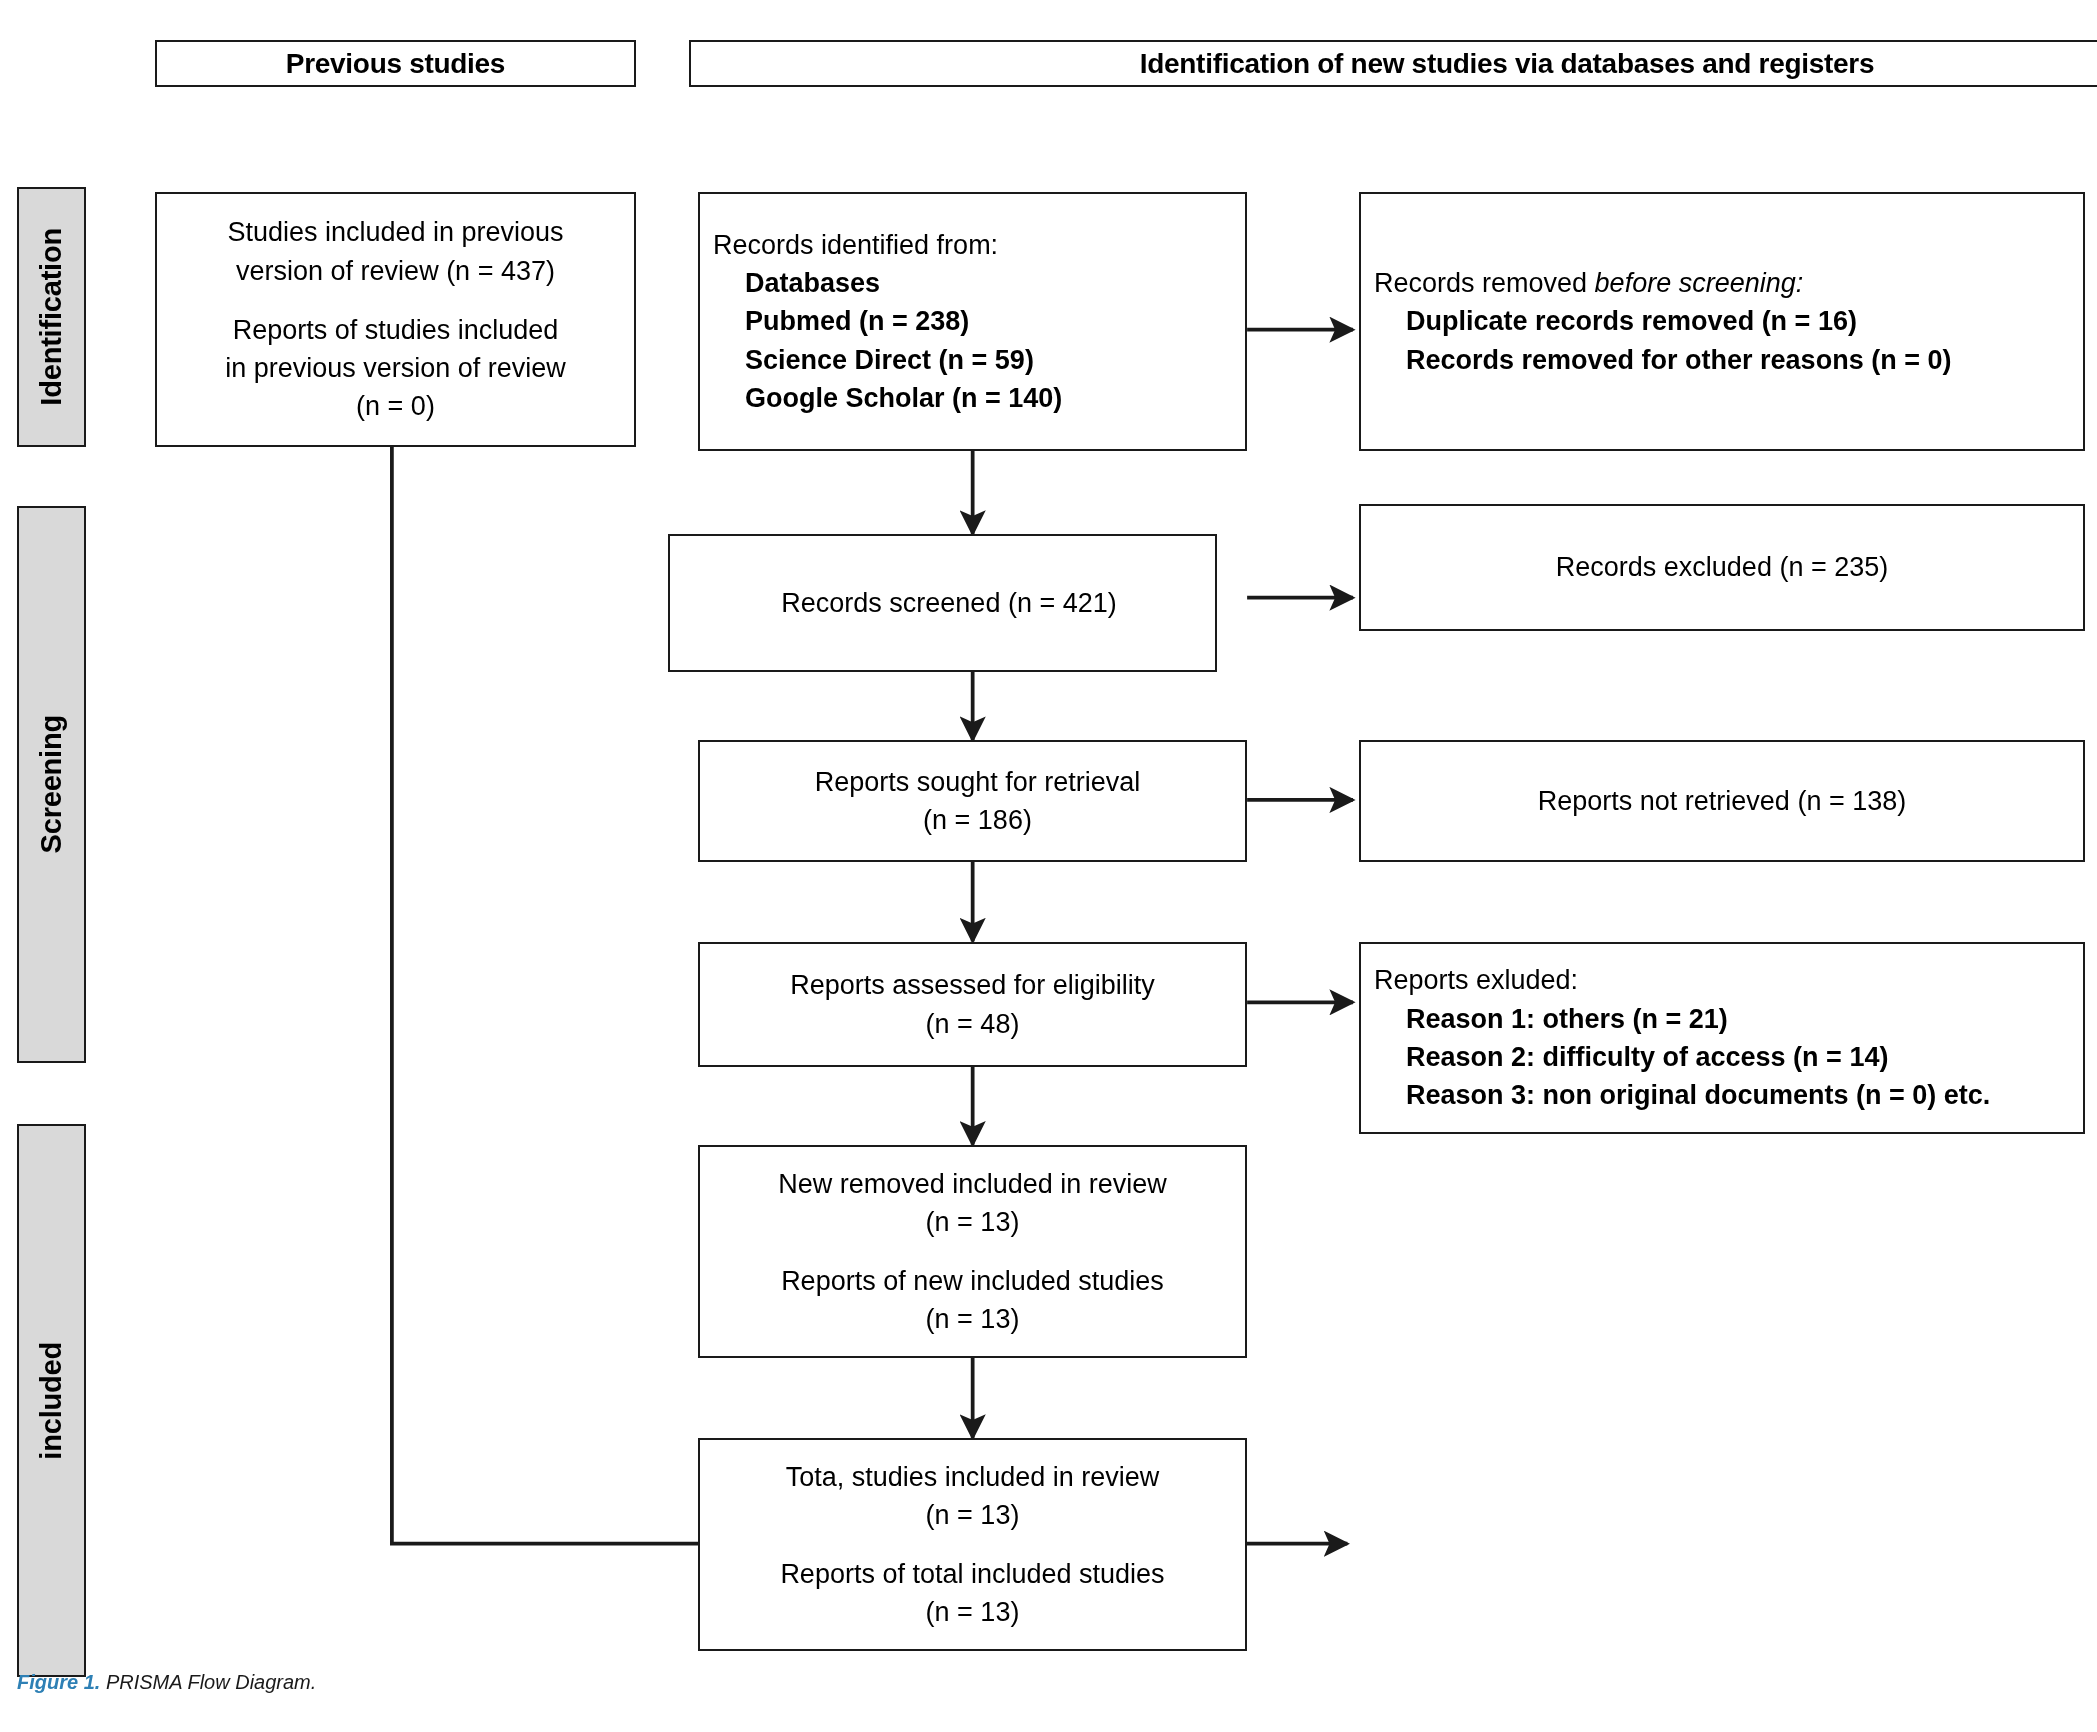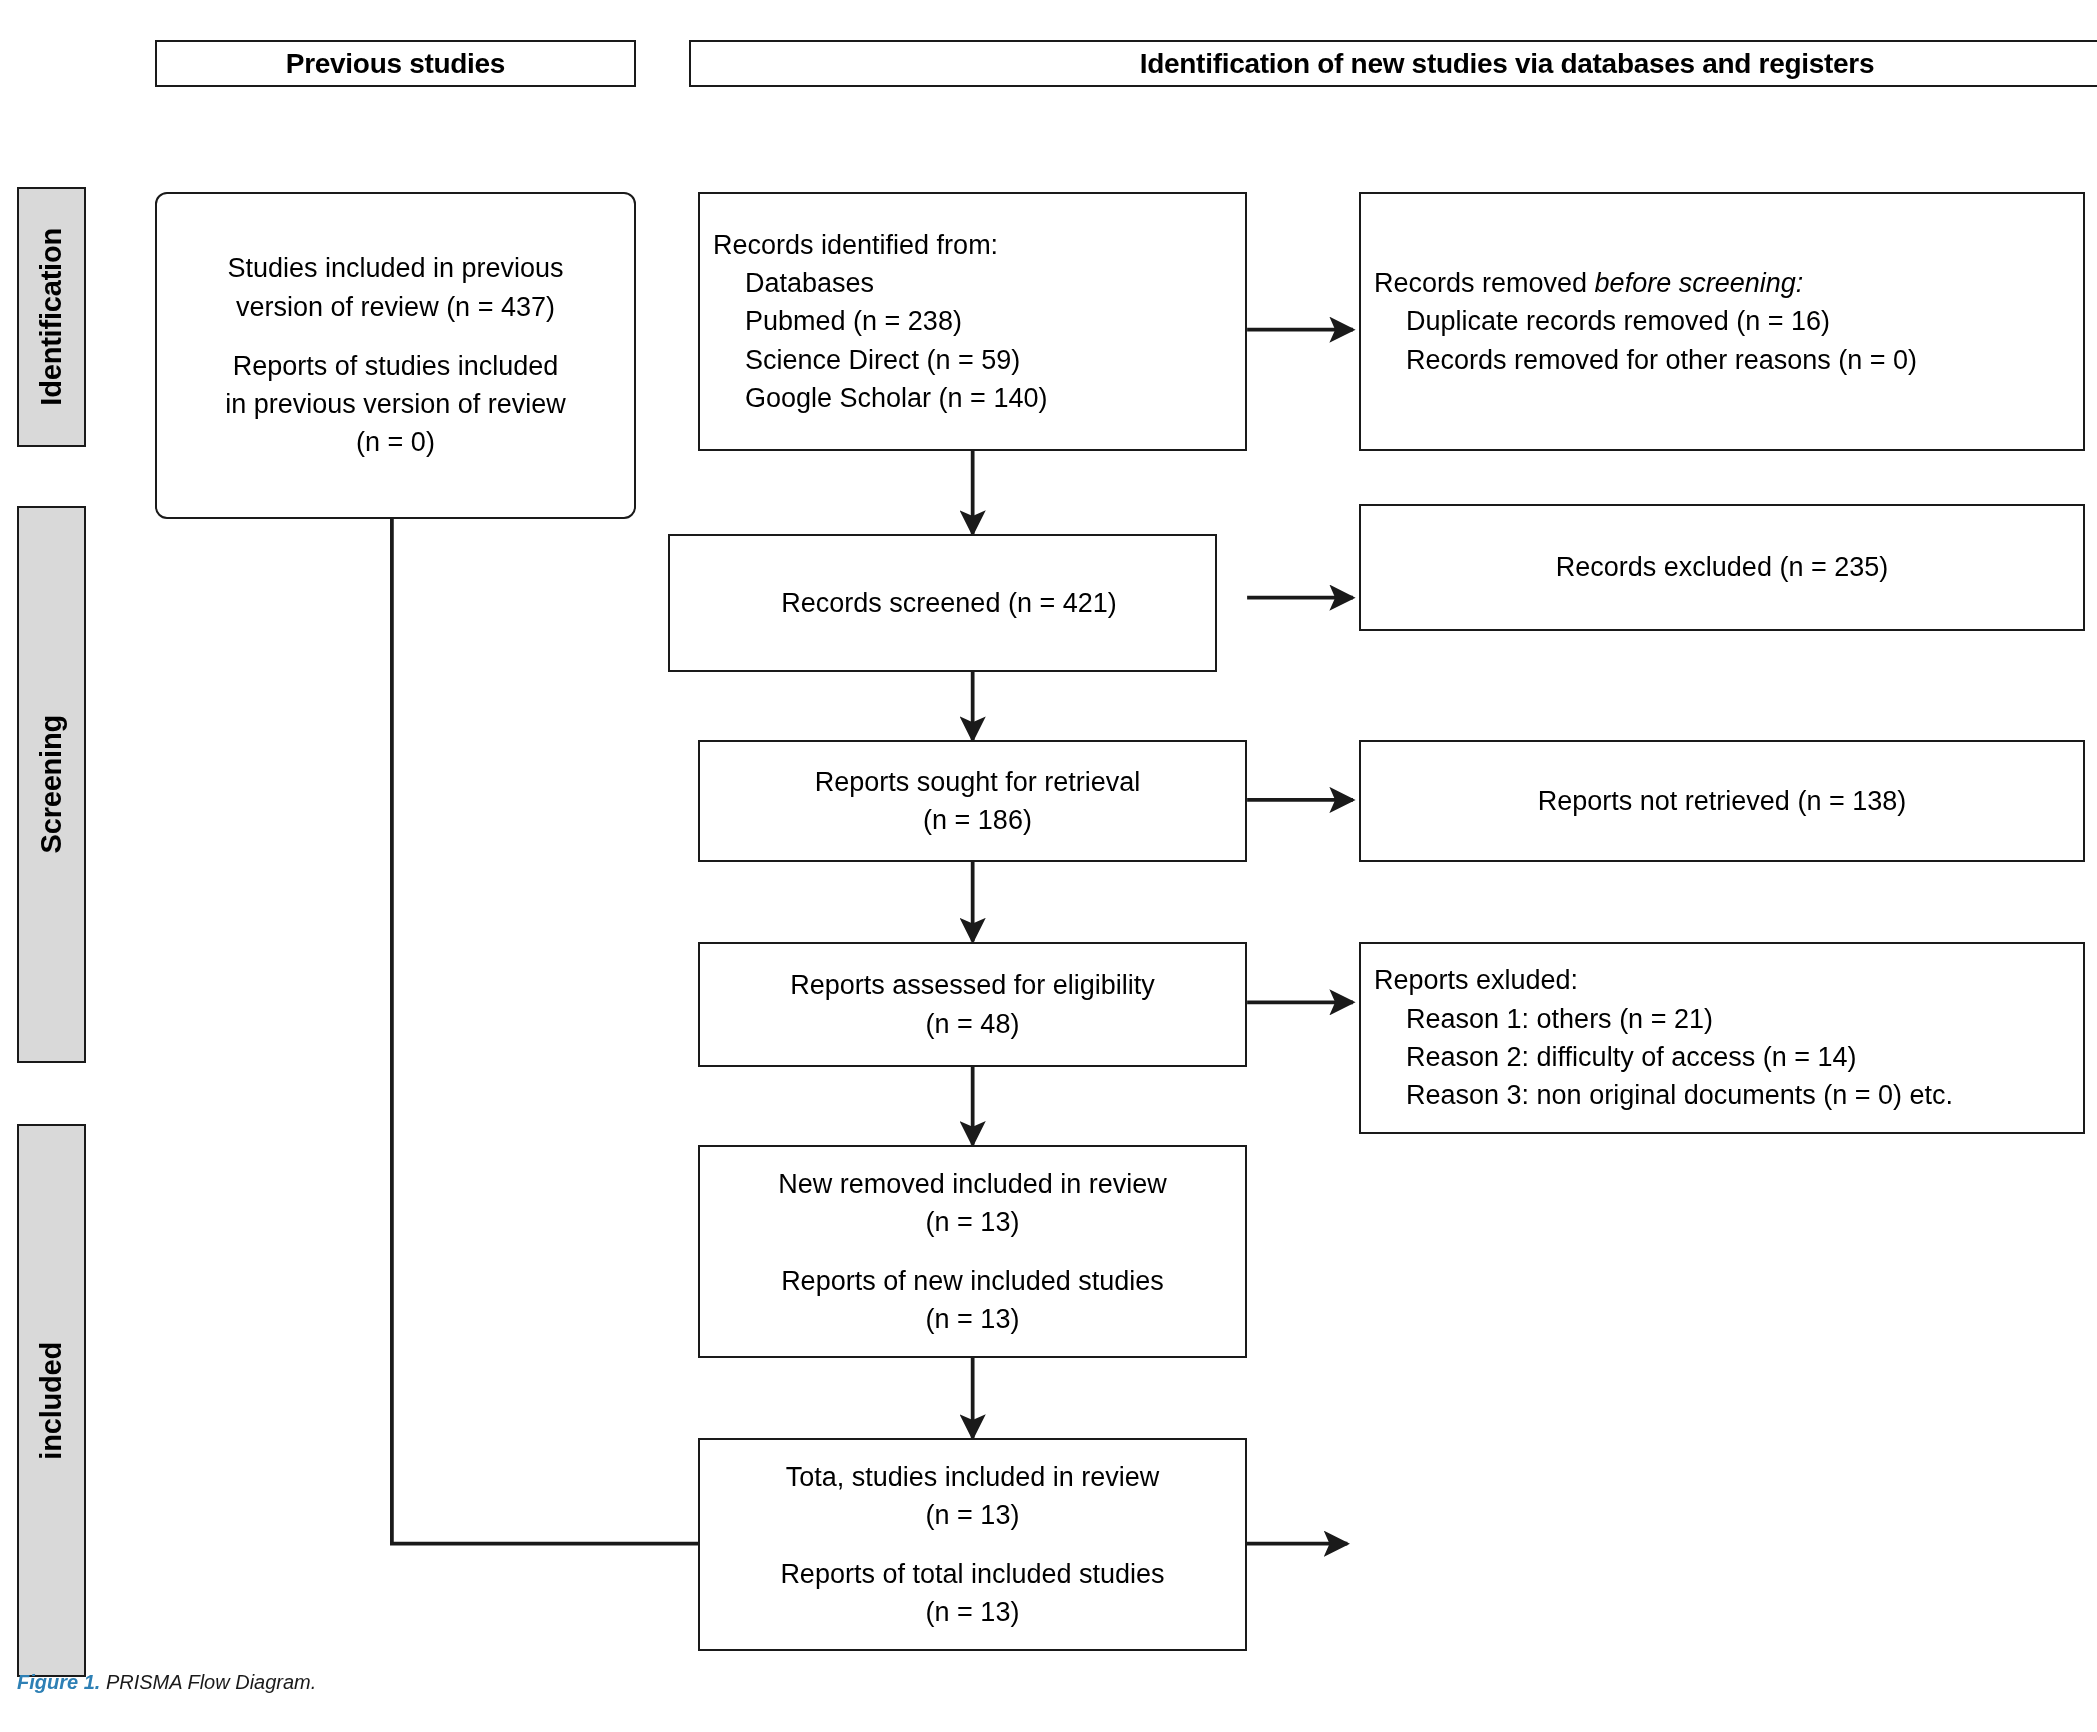--- a/index.html
+++ b/index.html
@@ -47,20 +47,21 @@
     text-align: left;
   }
   .para {
     margin: 0;
   }
   .para + .para {
     margin-top: 20.6px;
   }
   .indent {
     padding-left: 32px;
+    font-weight: bold;
   }
   .ital {
     font-style: italic;
   }
   .stage {
     position: absolute;
     box-sizing: border-box;
     border: 2.8px solid #1a1a1a;
     background: #d9d9d9;
     display: flex;
@@ -141,21 +142,21 @@
     <span>included</span>
   </div>
 
   <div class="box" style="left: 155px; top: 40px; width: 481px; height: 47px; border-color: rgb(26, 26, 26);">
     <div class="box-inner hdr">Previous studies</div>
   </div>
   <div class="box" style="left: 689px; top: 40px; width: 1636px; height: 47px; border-color: rgb(26, 26, 26);">
     <div class="box-inner hdr">Identification of new studies via databases and registers</div>
   </div>
 
-  <div class="box" style="left: 155px; top: 192px; width: 481px; height: 327px; border-color: rgb(26, 26, 26); border-radius: 12px;">
+  <div class="box" style="left: 155px; top: 192px; width: 481px; height: 255px; border-color: rgb(26, 26, 26);">
     <div class="box-inner body-text">
       <p class="para">
         <span>Studies included in previous</span><br>
         <span>version of review (n = 437)</span>
       </p>
       <p class="para">
         <span>Reports of studies included</span><br>
         <span>in previous version of review</span><br>
         <span>(n = 0)</span>
       </p>

